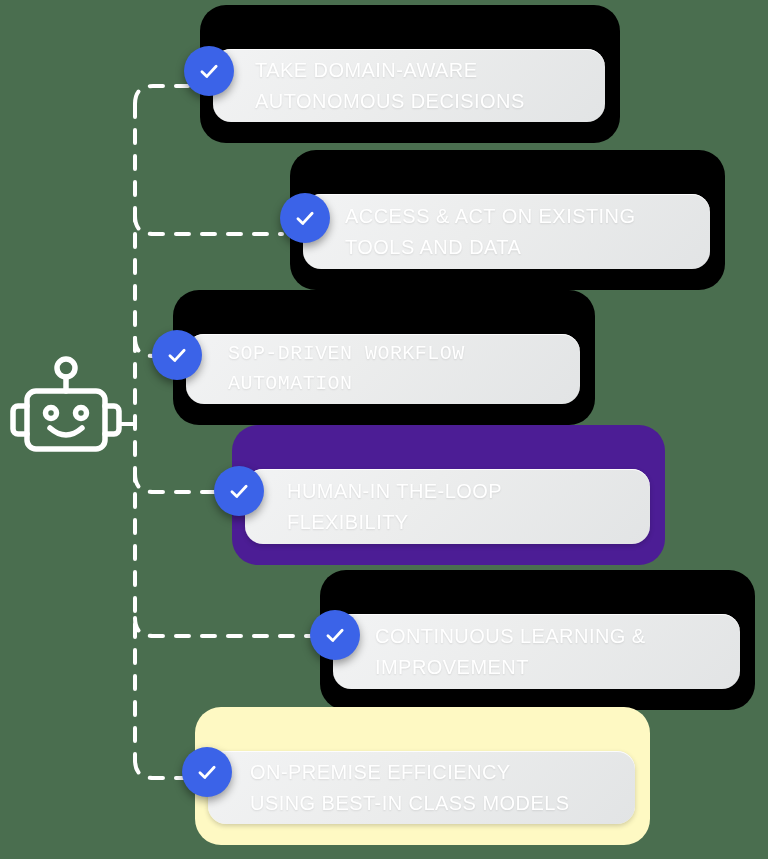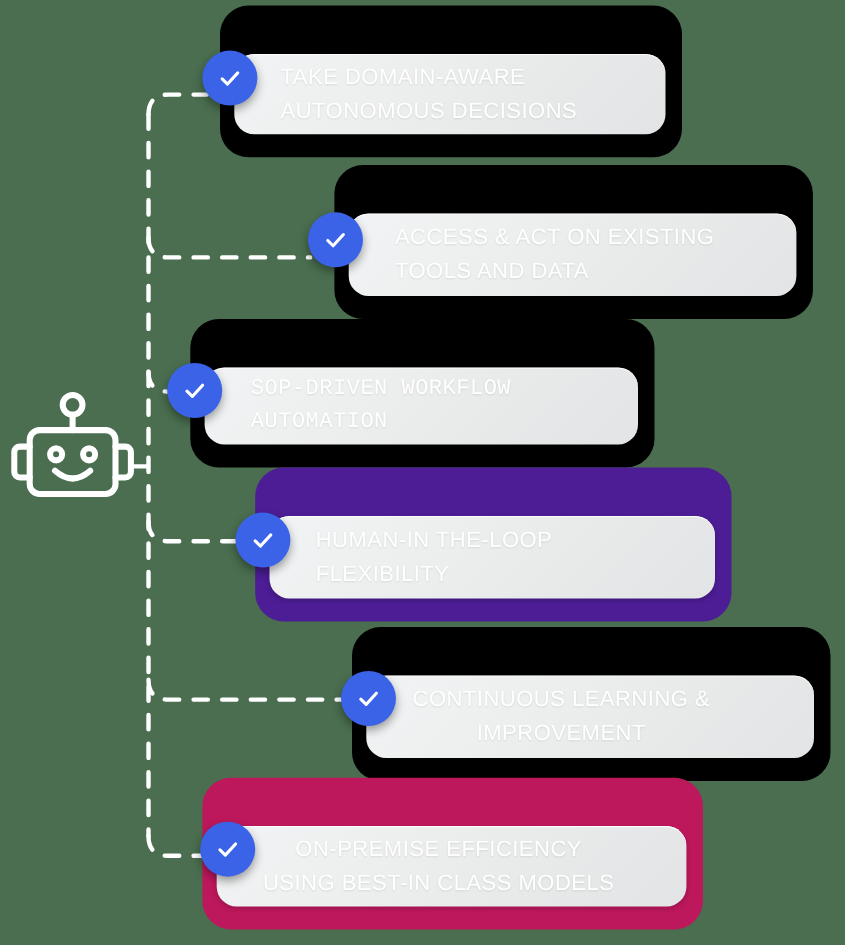--- a/index.html
+++ b/index.html
@@ -125,45 +125,45 @@
     </g>
   </svg>
 
   <div id="cards-root">
       <div class="card" style="left: 200px; top: 5px; width: 420px; height: 138px; background: rgb(0, 0, 0);">
         <div class="card-inner">
           <div class="card-label" style="color: rgb(255, 255, 255);">TAKE DOMAIN-AWARE
 AUTONOMOUS DECISIONS</div>
         </div>
       </div>
-      <div class="card" style="left: 304px; top: 150px; width: 435px; height: 140px; background: rgb(0, 0, 0);">
+      <div class="card" style="left: 290px; top: 150px; width: 435px; height: 140px; background: rgb(0, 0, 0);">
         <div class="card-inner">
           <div class="card-label" style="color: rgb(255, 255, 255);">ACCESS &amp; ACT ON EXISTING
 TOOLS AND DATA</div>
         </div>
       </div>
       <div class="card" style="left: 173px; top: 290px; width: 422px; height: 135px; background: rgb(0, 0, 0);">
         <div class="card-inner">
           <div class="card-label" style="color: rgb(255, 255, 255); font-family: Liberation Mono, monospace;">SOP-DRIVEN WORKFLOW
 AUTOMATION</div>
         </div>
       </div>
       <div class="card" style="left: 232px; top: 425px; width: 433px; height: 140px; background: #4c1d95;">
         <div class="card-inner">
           <div class="card-label" style="color: rgb(255, 255, 255);">HUMAN-IN THE-LOOP
 FLEXIBILITY</div>
         </div>
       </div>
-      <div class="card" style="left: 320px; top: 570px; width: 435px; height: 140px; background: rgb(0, 0, 0); text-align: center;">
+      <div class="card" style="left: 320px; top: 570px; width: 435px; height: 140px; background: rgb(0, 0, 0);">
         <div class="card-inner">
           <div class="card-label" style="color: rgb(255, 255, 255);">CONTINUOUS LEARNING &amp;
 IMPROVEMENT</div>
         </div>
       </div>
-      <div class="card" style="left: 184px; top: 707px; width: 455px; height: 138px; background: #be185d; text-align: center;">
+      <div class="card" style="left: 195px; top: 707px; width: 455px; height: 138px; background: #fef9c3;">
         <div class="card-inner">
           <div class="card-label" style="color: rgb(255, 255, 255);">ON-PREMISE EFFICIENCY
 USING BEST-IN CLASS MODELS</div>
         </div>
       </div>
     </div>
 
 <div class="check" style="left: 184px; top: 46px; background: rgb(59, 99, 232);">
       <span>
         <svg viewBox="0 0 24 24" width="26" height="26" fill="none">

